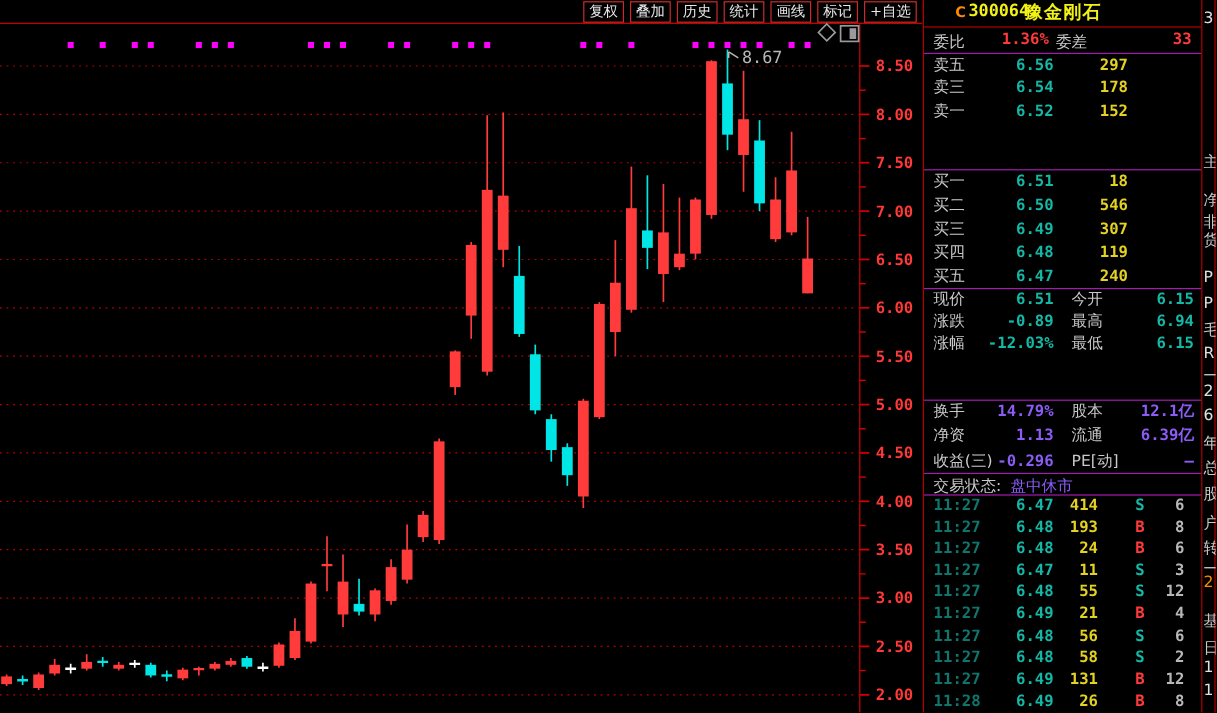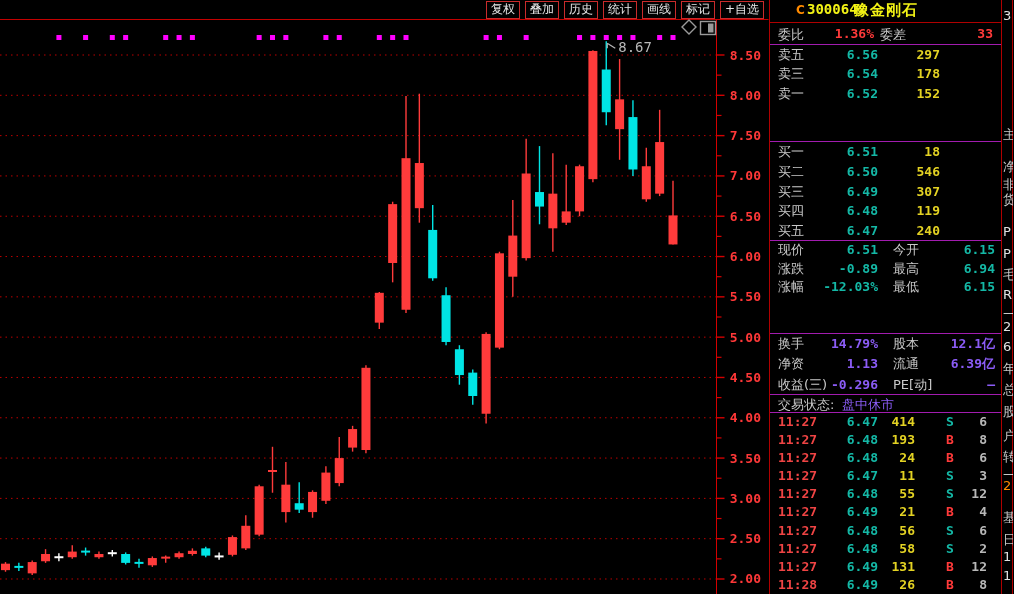--- a/index.html
+++ b/index.html
@@ -38,21 +38,21 @@
 
   .lv-label { position:absolute; left:8px; }
   .lv-price { position:absolute; left:40px; width:68px; text-align:right; }
   .lv-vol   { position:absolute; left:106px; width:64px; text-align:right; }
 
   .q-l1 { position:absolute; left:8px; }
   .q-v1 { position:absolute; left:28px; width:80px; text-align:right; }
   .q-l2 { position:absolute; left:123px; }
   .q-v2 { position:absolute; left:153px; width:72px; text-align:right; }
 
-  .t-time { position:absolute; left:8px;  color:#ef4444; }
+  .t-time { position:absolute; left:8px;  color:#0f766e; }
   .t-price{ position:absolute; left:40px; width:68px; text-align:right; }
   .t-vol  { position:absolute; left:87px; width:58px; text-align:right; }
   .t-side { position:absolute; left:176px; font-weight:bold; }
   .t-num  { position:absolute; left:188px; width:29px; text-align:right; color:#b8b8b8; }
 
   
   #right-strip { position:absolute; left:1003px; top:0; width:10px; height:594px; overflow:hidden; }
   .strip-ch { position:absolute; left:0; font-size:13px; white-space:nowrap; }
 </style>
 </head>

